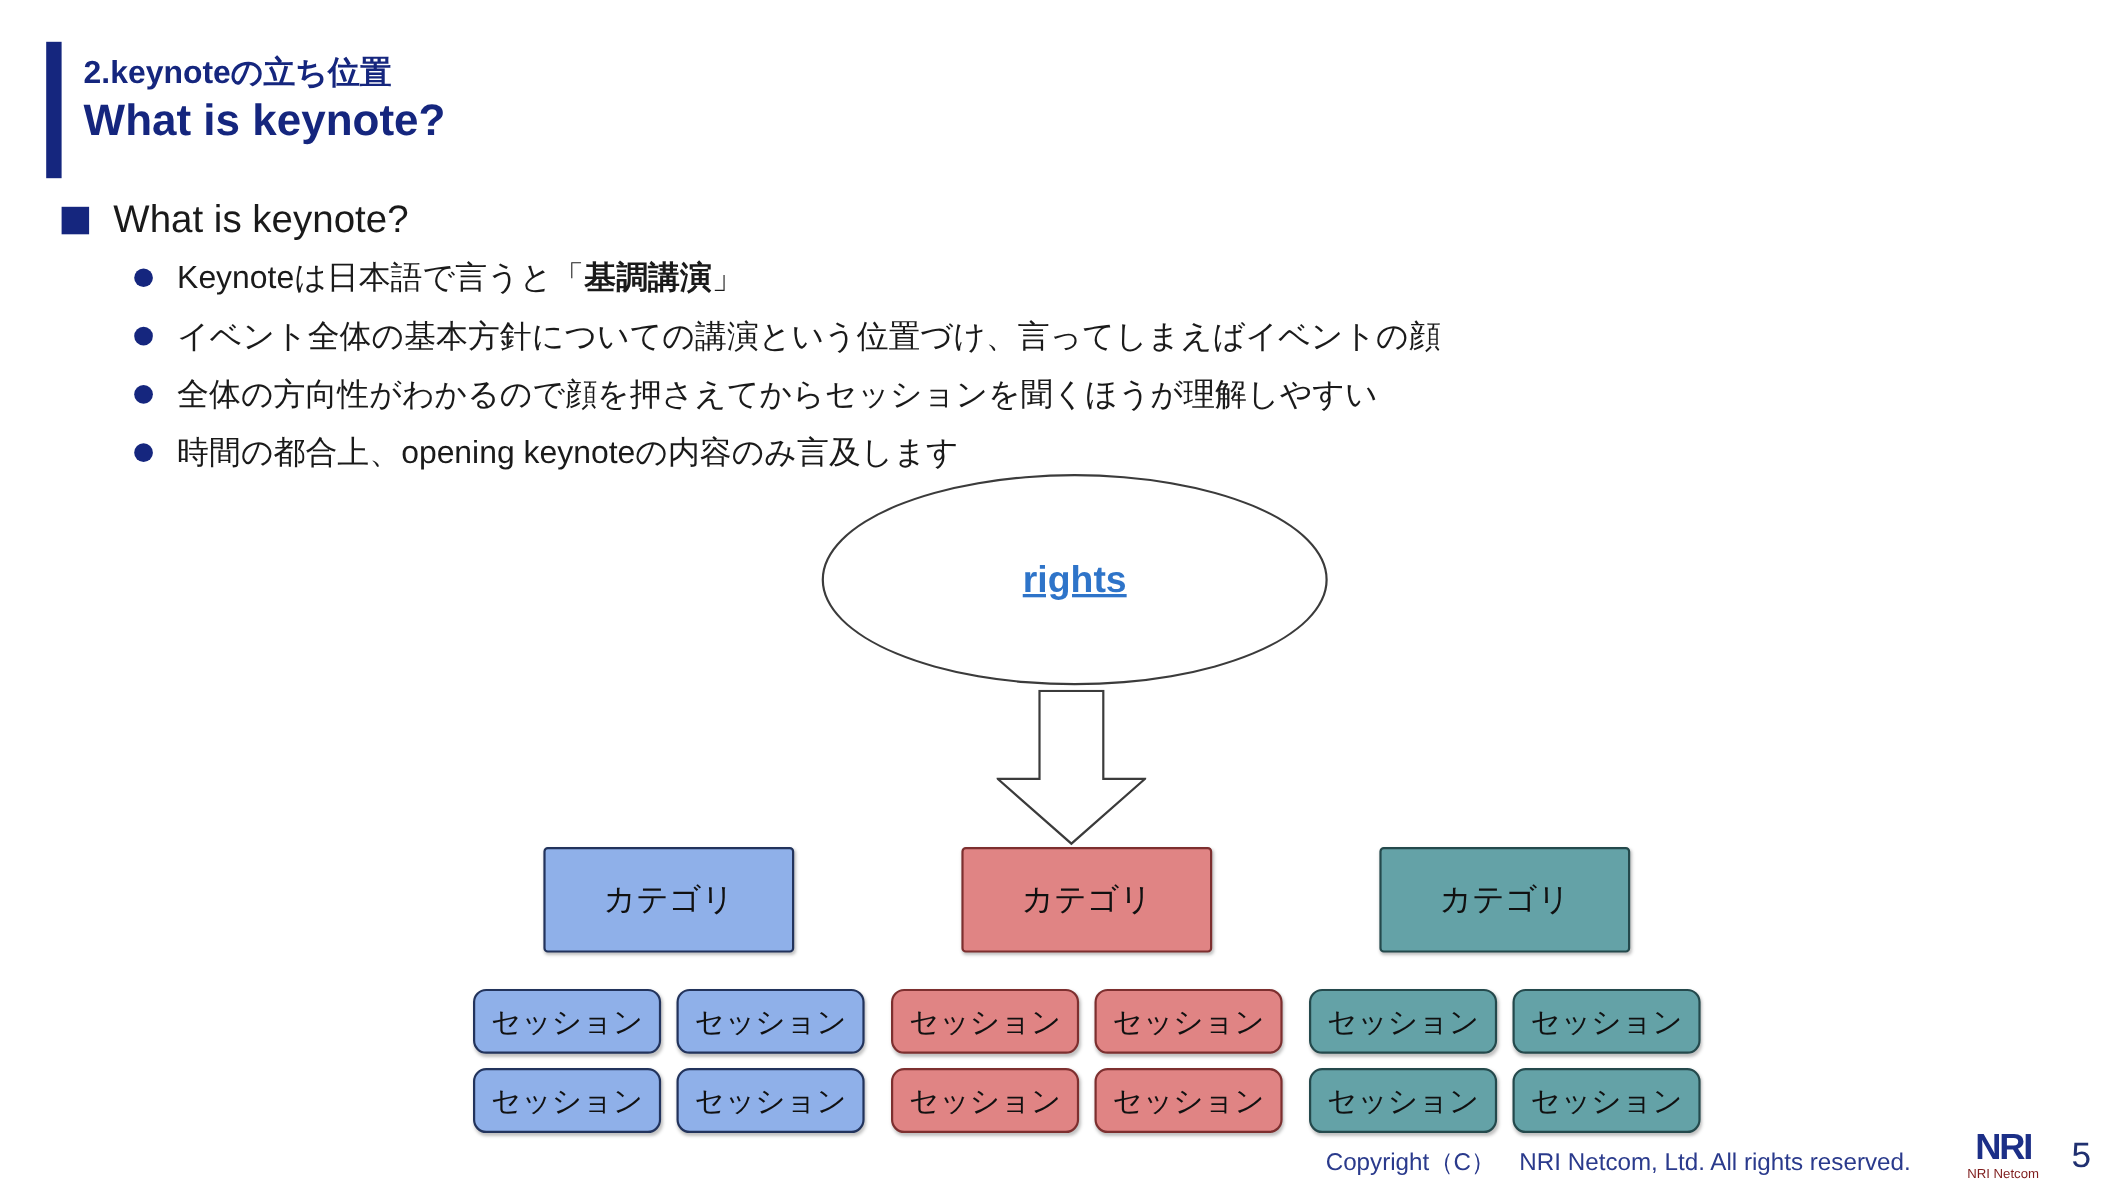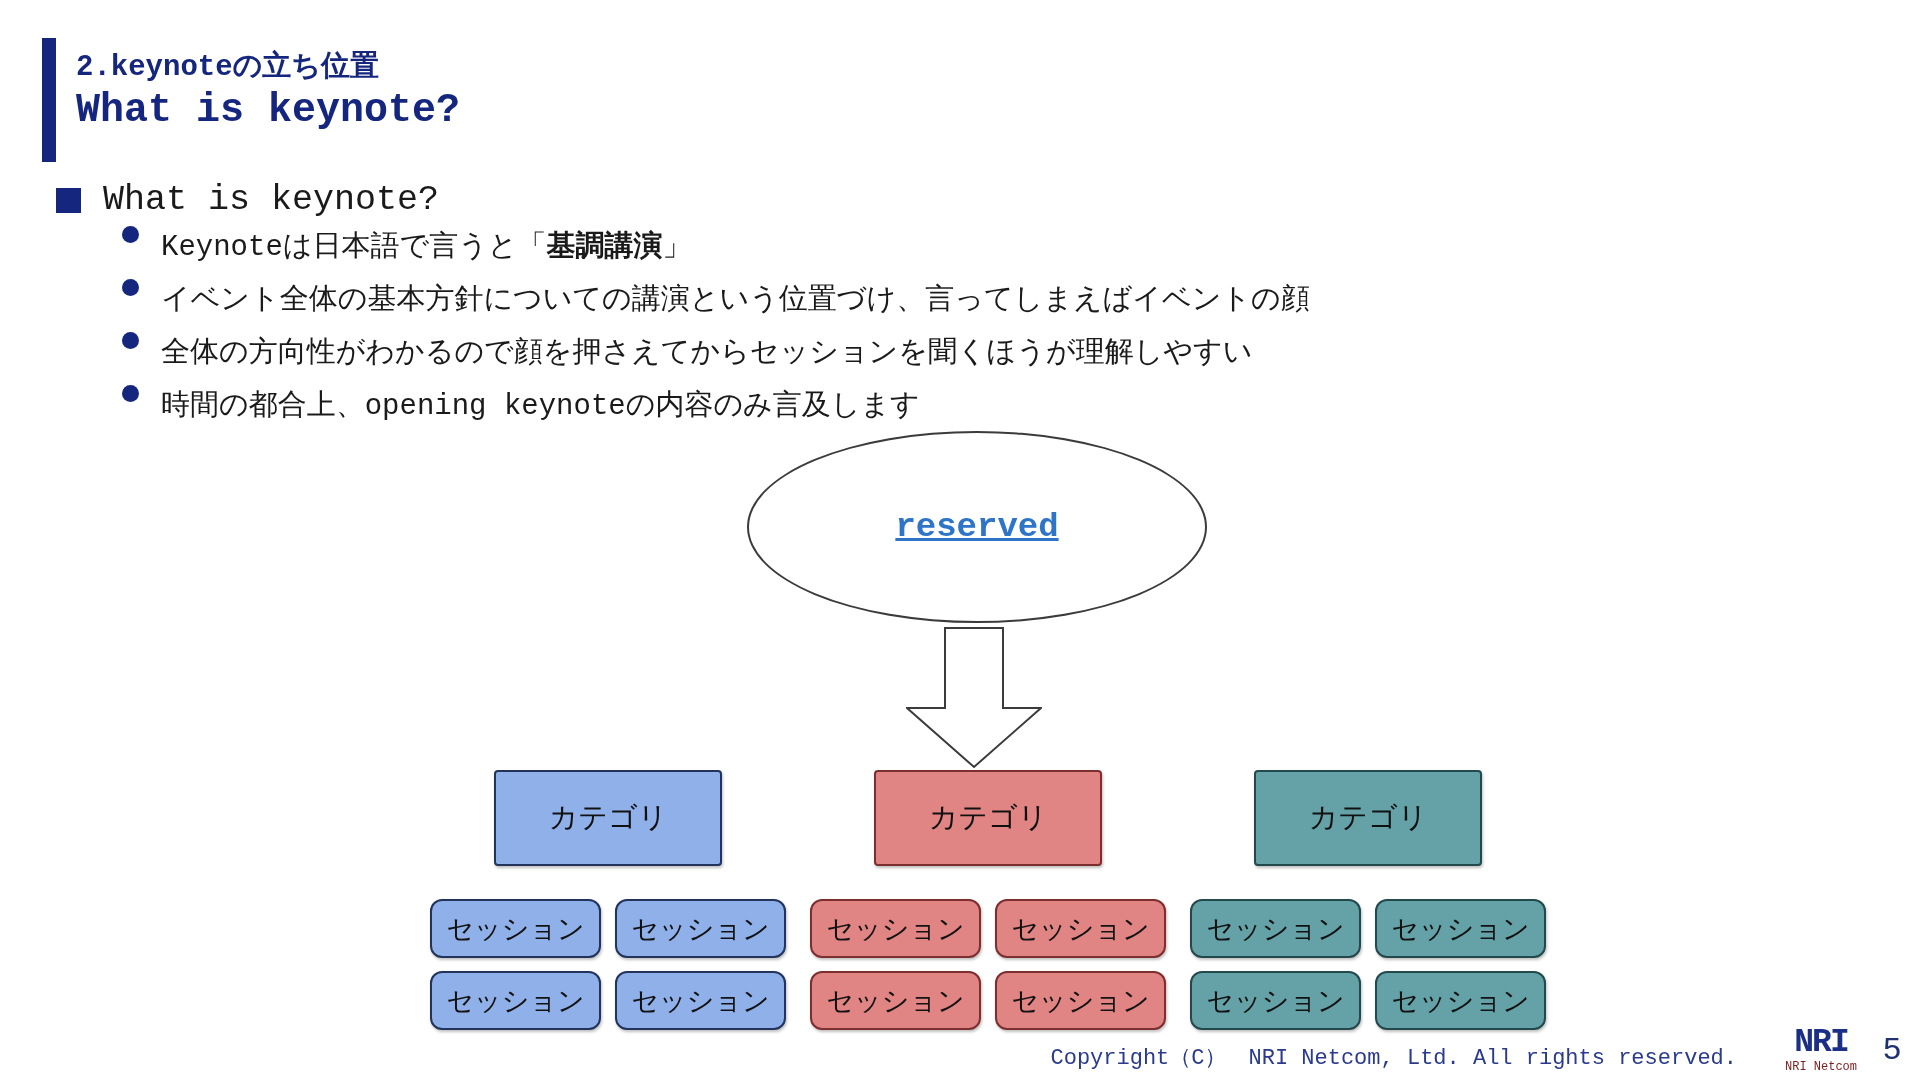--- a/index.html
+++ b/index.html
@@ -1,31 +1,31 @@
 <!DOCTYPE html>
 <html><head>
 <meta charset="utf-8">
 <style>
   * { margin: 0; padding: 0; box-sizing: border-box; }
   html, body { width: 1920px; height: 1080px; background: #ffffff; }
   body { font-family: "Liberation Sans", sans-serif; color: #1a1a1a; }
-  .slide { position: relative; width: 1920px; height: 1080px; background: #ffffff; overflow: hidden; font-family: Liberation Mono, monospace; }
+  .slide { position: relative; width: 1920px; height: 1080px; background: #ffffff; overflow: hidden; }
 
   
   .title-bar { position: absolute; left: 42px; top: 38px; width: 14px; height: 124px; background: #15267E; }
   .eyebrow { position: absolute; left: 76px; top: 46px; font-size: 29px; font-weight: bold; color: #15267E; }
   .slide-title { position: absolute; left: 76px; top: 88px; font-size: 40px; font-weight: bold; color: #15267E; }
 
   .heading-row { position: absolute; left: 56px; top: 180px; display: flex; align-items: center; gap: 22px; }
   .heading-square { width: 25px; height: 25px; background: #15267E; flex: 0 0 auto; }
   .heading-text { font-size: 35px; color: #1a1a1a; }
 
   
   .bullets { position: absolute; left: 122px; top: 226px; list-style: none; }
-  .bullets li { display: flex; gap: 22px; height: 53px; font-size: 29px; color: #1a1a1a; }
+  .bullets li { display: flex; align-items: center; gap: 22px; height: 53px; font-size: 29px; color: #1a1a1a; }
   .dot { width: 17px; height: 17px; border-radius: 50%; background: #15267E; flex: 0 0 auto; }
   .b-bold { font-weight: bold; }
 
   
   .ellipse { position: absolute; left: 747px; top: 431px; width: 460px; height: 192px;
              border: 2px solid #3b3b3b; border-radius: 50%; background: #ffffff;
              display: flex; flex-direction: column; align-items: center; justify-content: center; }
   .ellipse-title { font-size: 34px; font-weight: bold; color: #2E74C9; text-decoration: underline; cursor: pointer; }
   .ellipse-sub { font-size: 23px; color: #1a1a1a; margin-top: 4px; }
 
@@ -81,21 +81,21 @@
       <span class="dot"></span>
       <span>全体の方向性がわかるので顔を押さえてからセッションを聞くほうが理解しやすい</span>
     </li>
     <li>
       <span class="dot"></span>
       <span>時間の都合上、opening keynoteの内容のみ言及します</span>
     </li>
   </ul>
 
   <div class="ellipse">
-    <span class="ellipse-title">reserved</span>
+    <span class="ellipse-title">rights</span>
   </div>
 
   <svg class="down-arrow" width="136" height="142" viewBox="0 0 136 142">
     <polygon points="39,1 97,1 97,81 135,81 68,140 1,81 39,81" fill="#ffffff" stroke="#3b3b3b" stroke-width="2" stroke-linejoin="miter"></polygon>
   </svg>
 
   <div class="groups">
 
     <div class="group">
       <div class="category theme-blue">カテゴリ</div>

